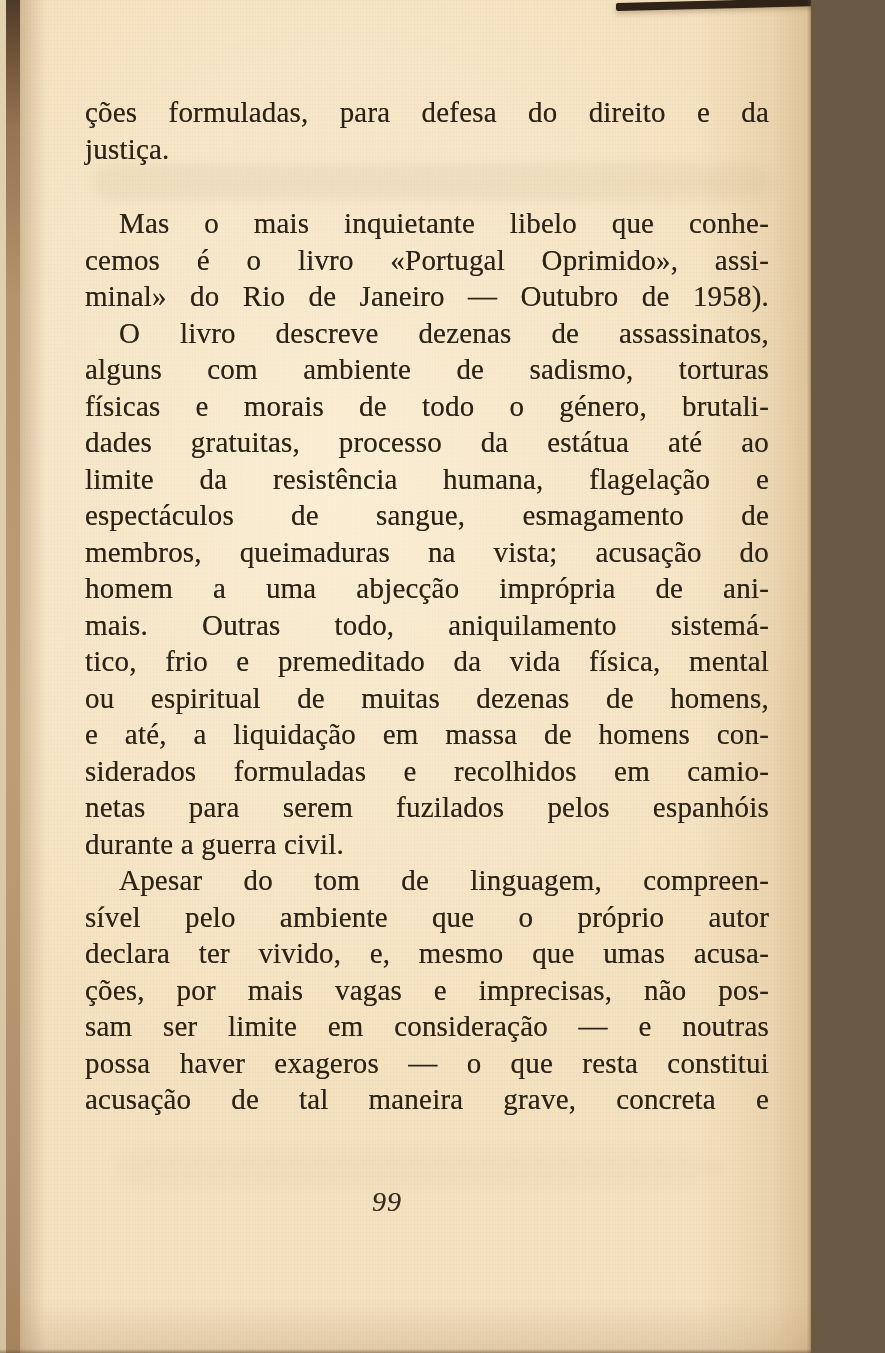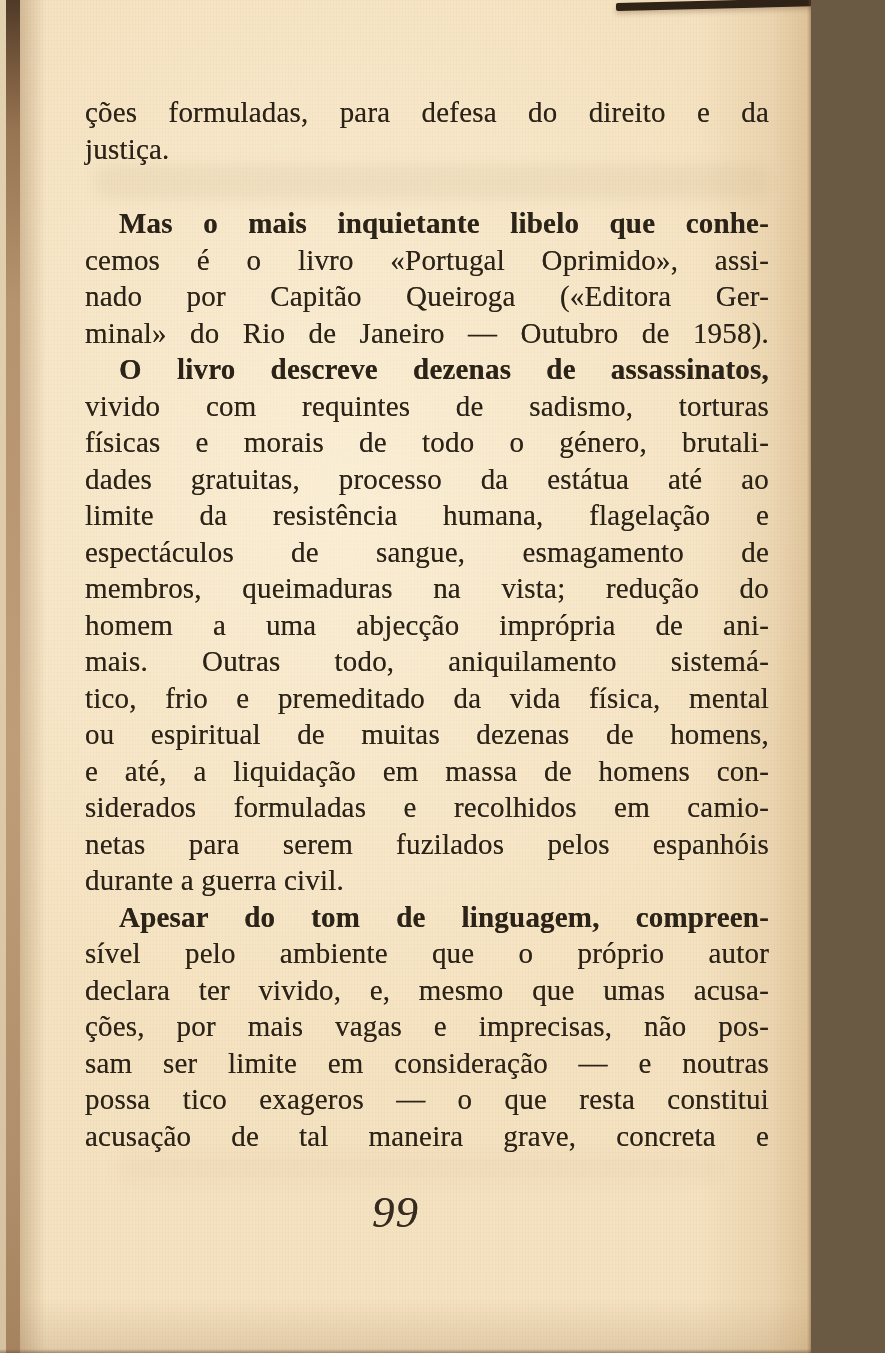--- a/index.html
+++ b/index.html
@@ -72,25 +72,25 @@
     color: var(--ink, #2c2318);
     font-size: 29px;
     line-height: 36.5px;
     letter-spacing: 0.2px;
     text-shadow: 0 0 0.6px rgba(44,35,24,0.65);
   }
   .paragraph { margin: 0; }
   .paragraph.gap { margin-top: 38px; }
   .line { white-space: normal; }
   .line.just { text-align: justify; text-align-last: justify; }
-  .paragraph.indent .line:first-child { text-indent: 34px; font-weight: bold; }
+  .paragraph.indent .line:first-child { text-indent: 34px; }
   .page-number {
     position: absolute; left: 372px; top: 1186px;
     color: #352b1f;
-    font-size: 45px;
+    font-size: 28px;
     font-style: italic;
     letter-spacing: 1px;
     text-shadow: 0 0 0.6px rgba(53,43,31,0.6);
   }
 </style>
 </head>
 <body>
 
 <div class="scan" style="--paper: #f5e2c0; --ink: #2c2318; --edge-line: #2f2216;">
   <div class="edge-left-light"></div>
@@ -105,45 +105,44 @@
   <div class="edge-bottom"></div>
 
   <div class="text-block">
       <div class="paragraph">
         <div class="line just">ções formuladas, para defesa do direito e da</div>
         <div class="line">justiça.</div>
       </div>
       <div class="paragraph indent gap">
         <div class="line just">Mas o mais inquietante libelo que conhe-</div>
         <div class="line just">cemos é o livro «Portugal Oprimido», assi-</div>
-        <div class="line just">nado por Capitão Queiroga («Editora Ger-</div>
         <div class="line just">minal» do Rio de Janeiro — Outubro de 1958).</div>
       </div>
       <div class="paragraph indent">
         <div class="line just">O livro descreve dezenas de assassinatos,</div>
-        <div class="line just">vivido com requintes de sadismo, torturas</div>
+        <div class="line just">alguns com ambiente de sadismo, torturas</div>
         <div class="line just">físicas e morais de todo o género, brutali-</div>
         <div class="line just">dades gratuitas, processo da estátua até ao</div>
         <div class="line just">limite da resistência humana, flagelação e</div>
         <div class="line just">espectáculos de sangue, esmagamento de</div>
-        <div class="line just">membros, queimaduras na vista; redução do</div>
+        <div class="line just">membros, queimaduras na vista; acusação do</div>
         <div class="line just">homem a uma abjecção imprópria de ani-</div>
         <div class="line just">mais. Outras todo, aniquilamento sistemá-</div>
         <div class="line just">tico, frio e premeditado da vida física, mental</div>
         <div class="line just">ou espiritual de muitas dezenas de homens,</div>
         <div class="line just">e até, a liquidação em massa de homens con-</div>
         <div class="line just">siderados formuladas e recolhidos em camio-</div>
         <div class="line just">netas para serem fuzilados pelos espanhóis</div>
         <div class="line">durante a guerra civil.</div>
       </div>
       <div class="paragraph indent">
         <div class="line just">Apesar do tom de linguagem, compreen-</div>
         <div class="line just">sível pelo ambiente que o próprio autor</div>
         <div class="line just">declara ter vivido, e, mesmo que umas acusa-</div>
         <div class="line just">ções, por mais vagas e imprecisas, não pos-</div>
         <div class="line just">sam ser limite em consideração — e noutras</div>
-        <div class="line just">possa tico exageros — o que resta constitui</div>
+        <div class="line just">possa haver exageros — o que resta constitui</div>
         <div class="line just">acusação de tal maneira grave, concreta e</div>
       </div>
     </div>
 
   <div class="page-number">99</div>
 </div>
 
 </body></html>

